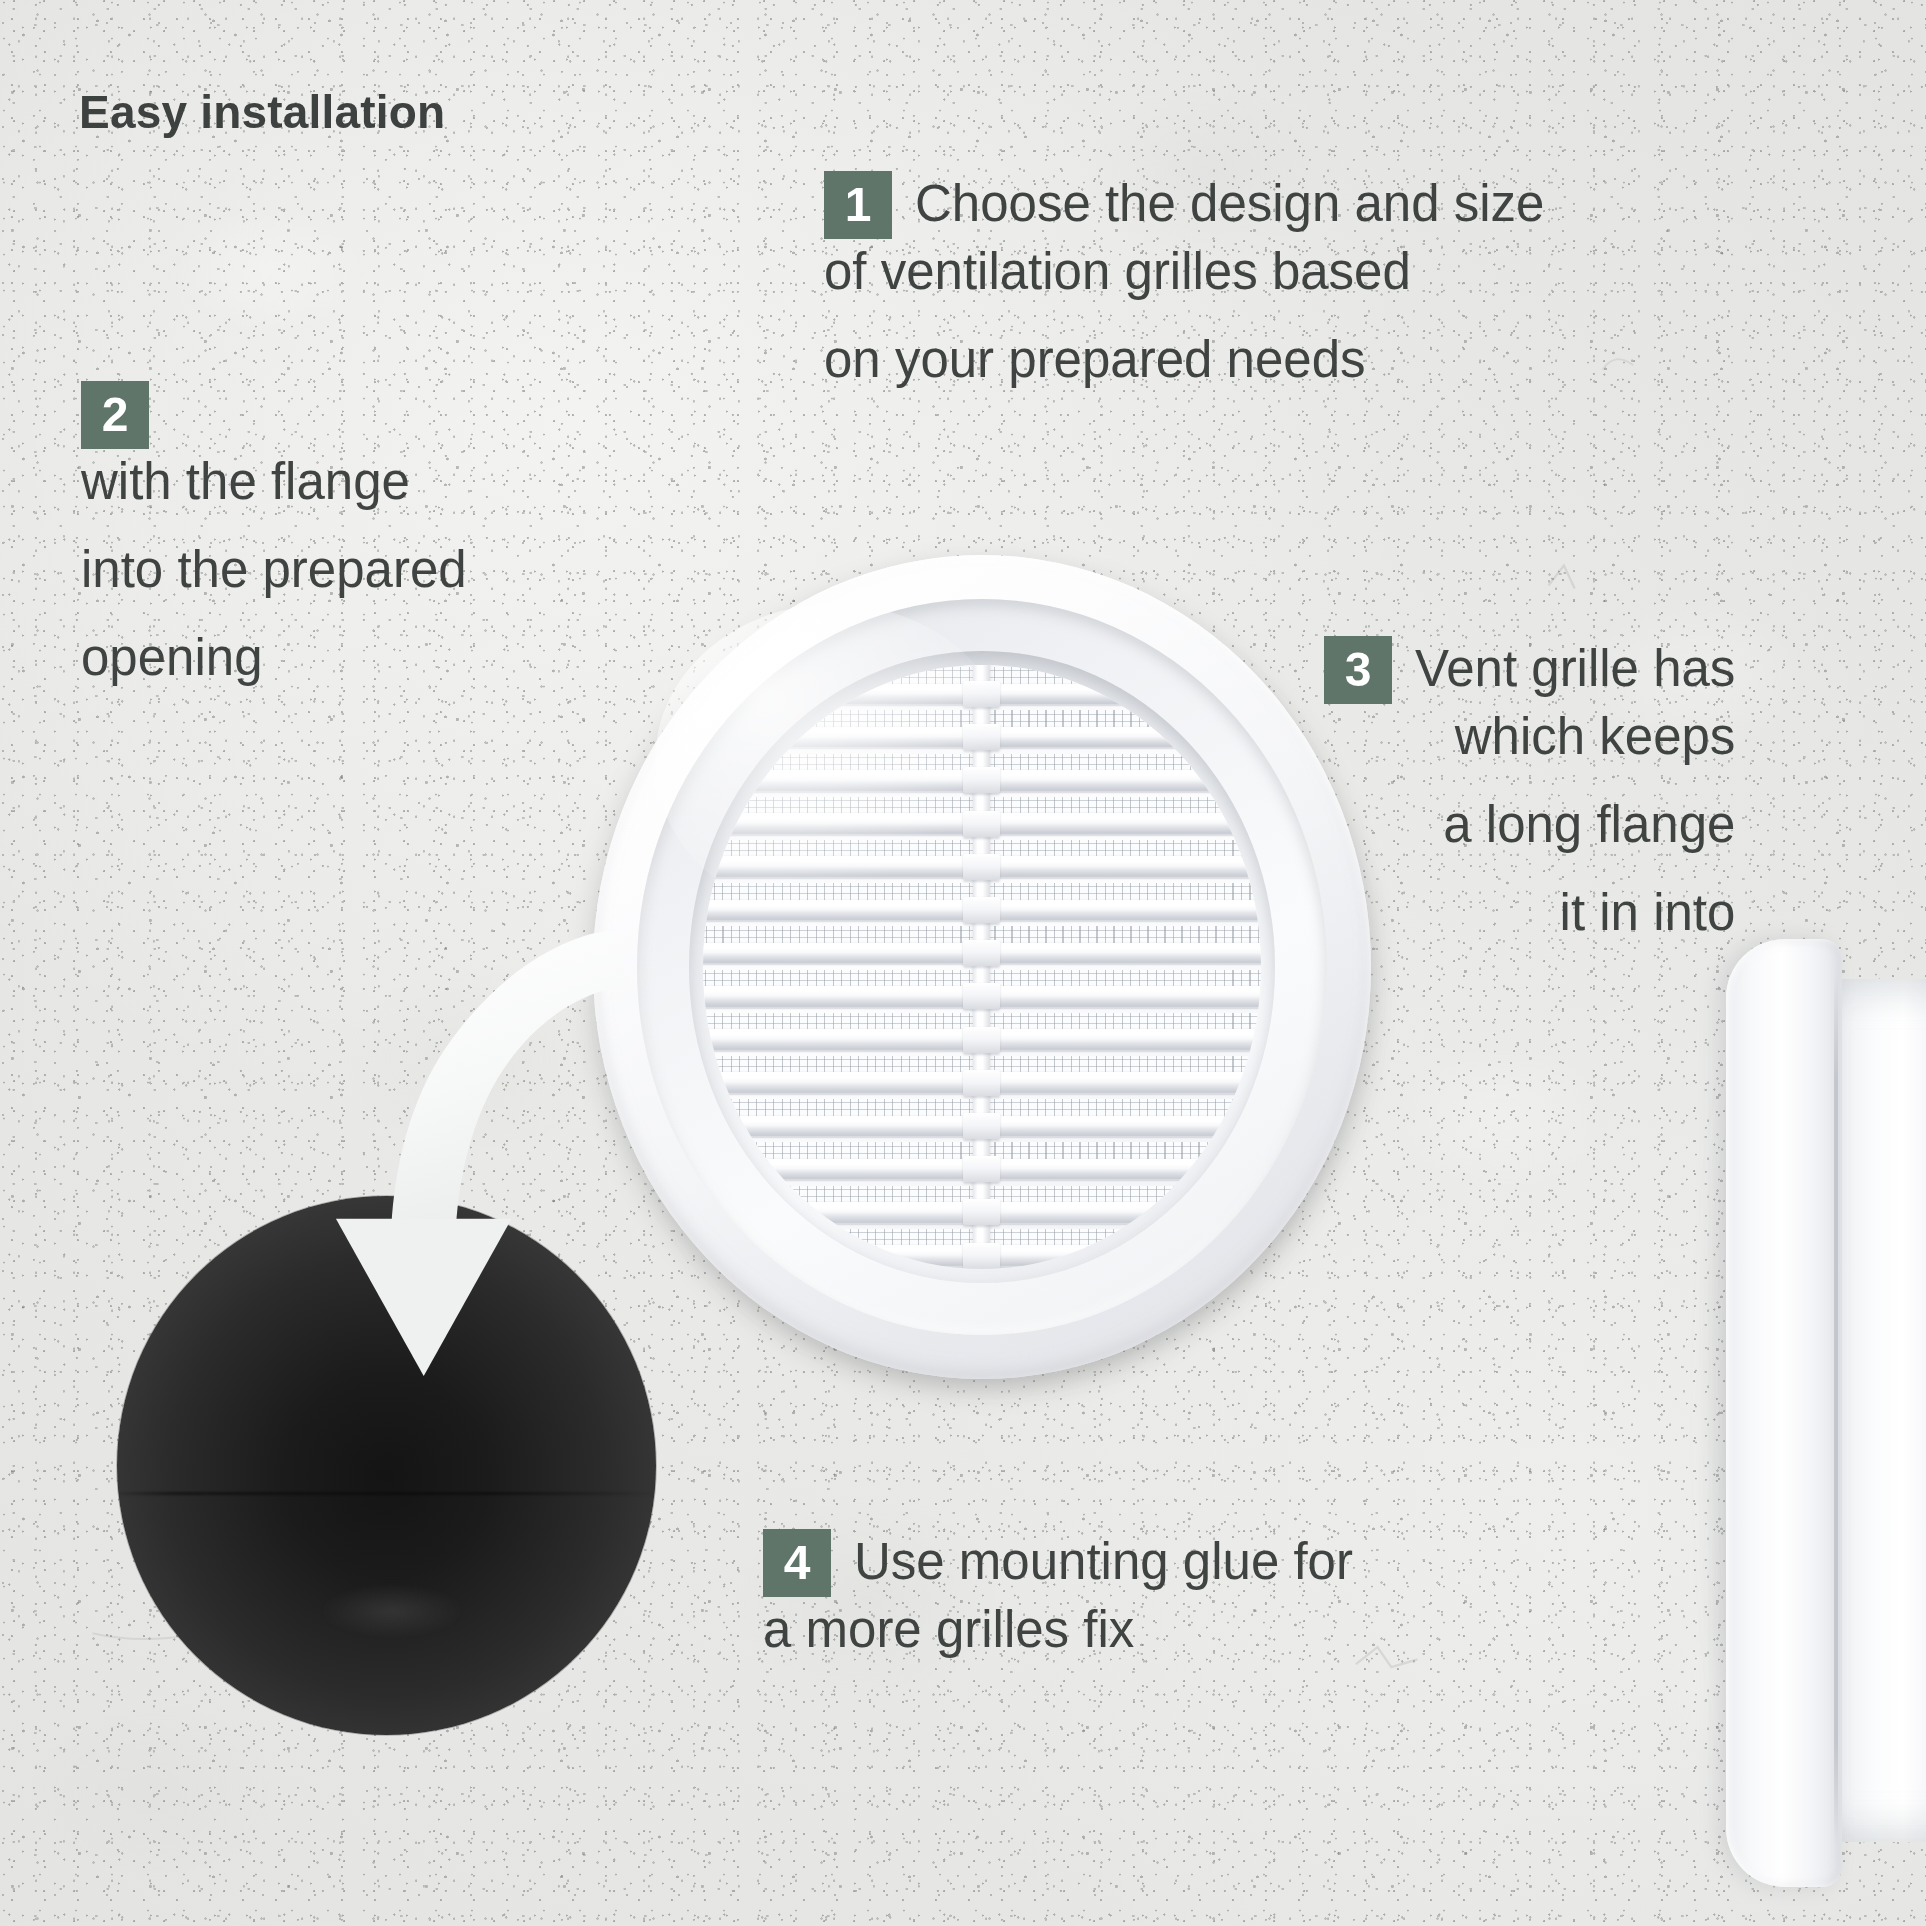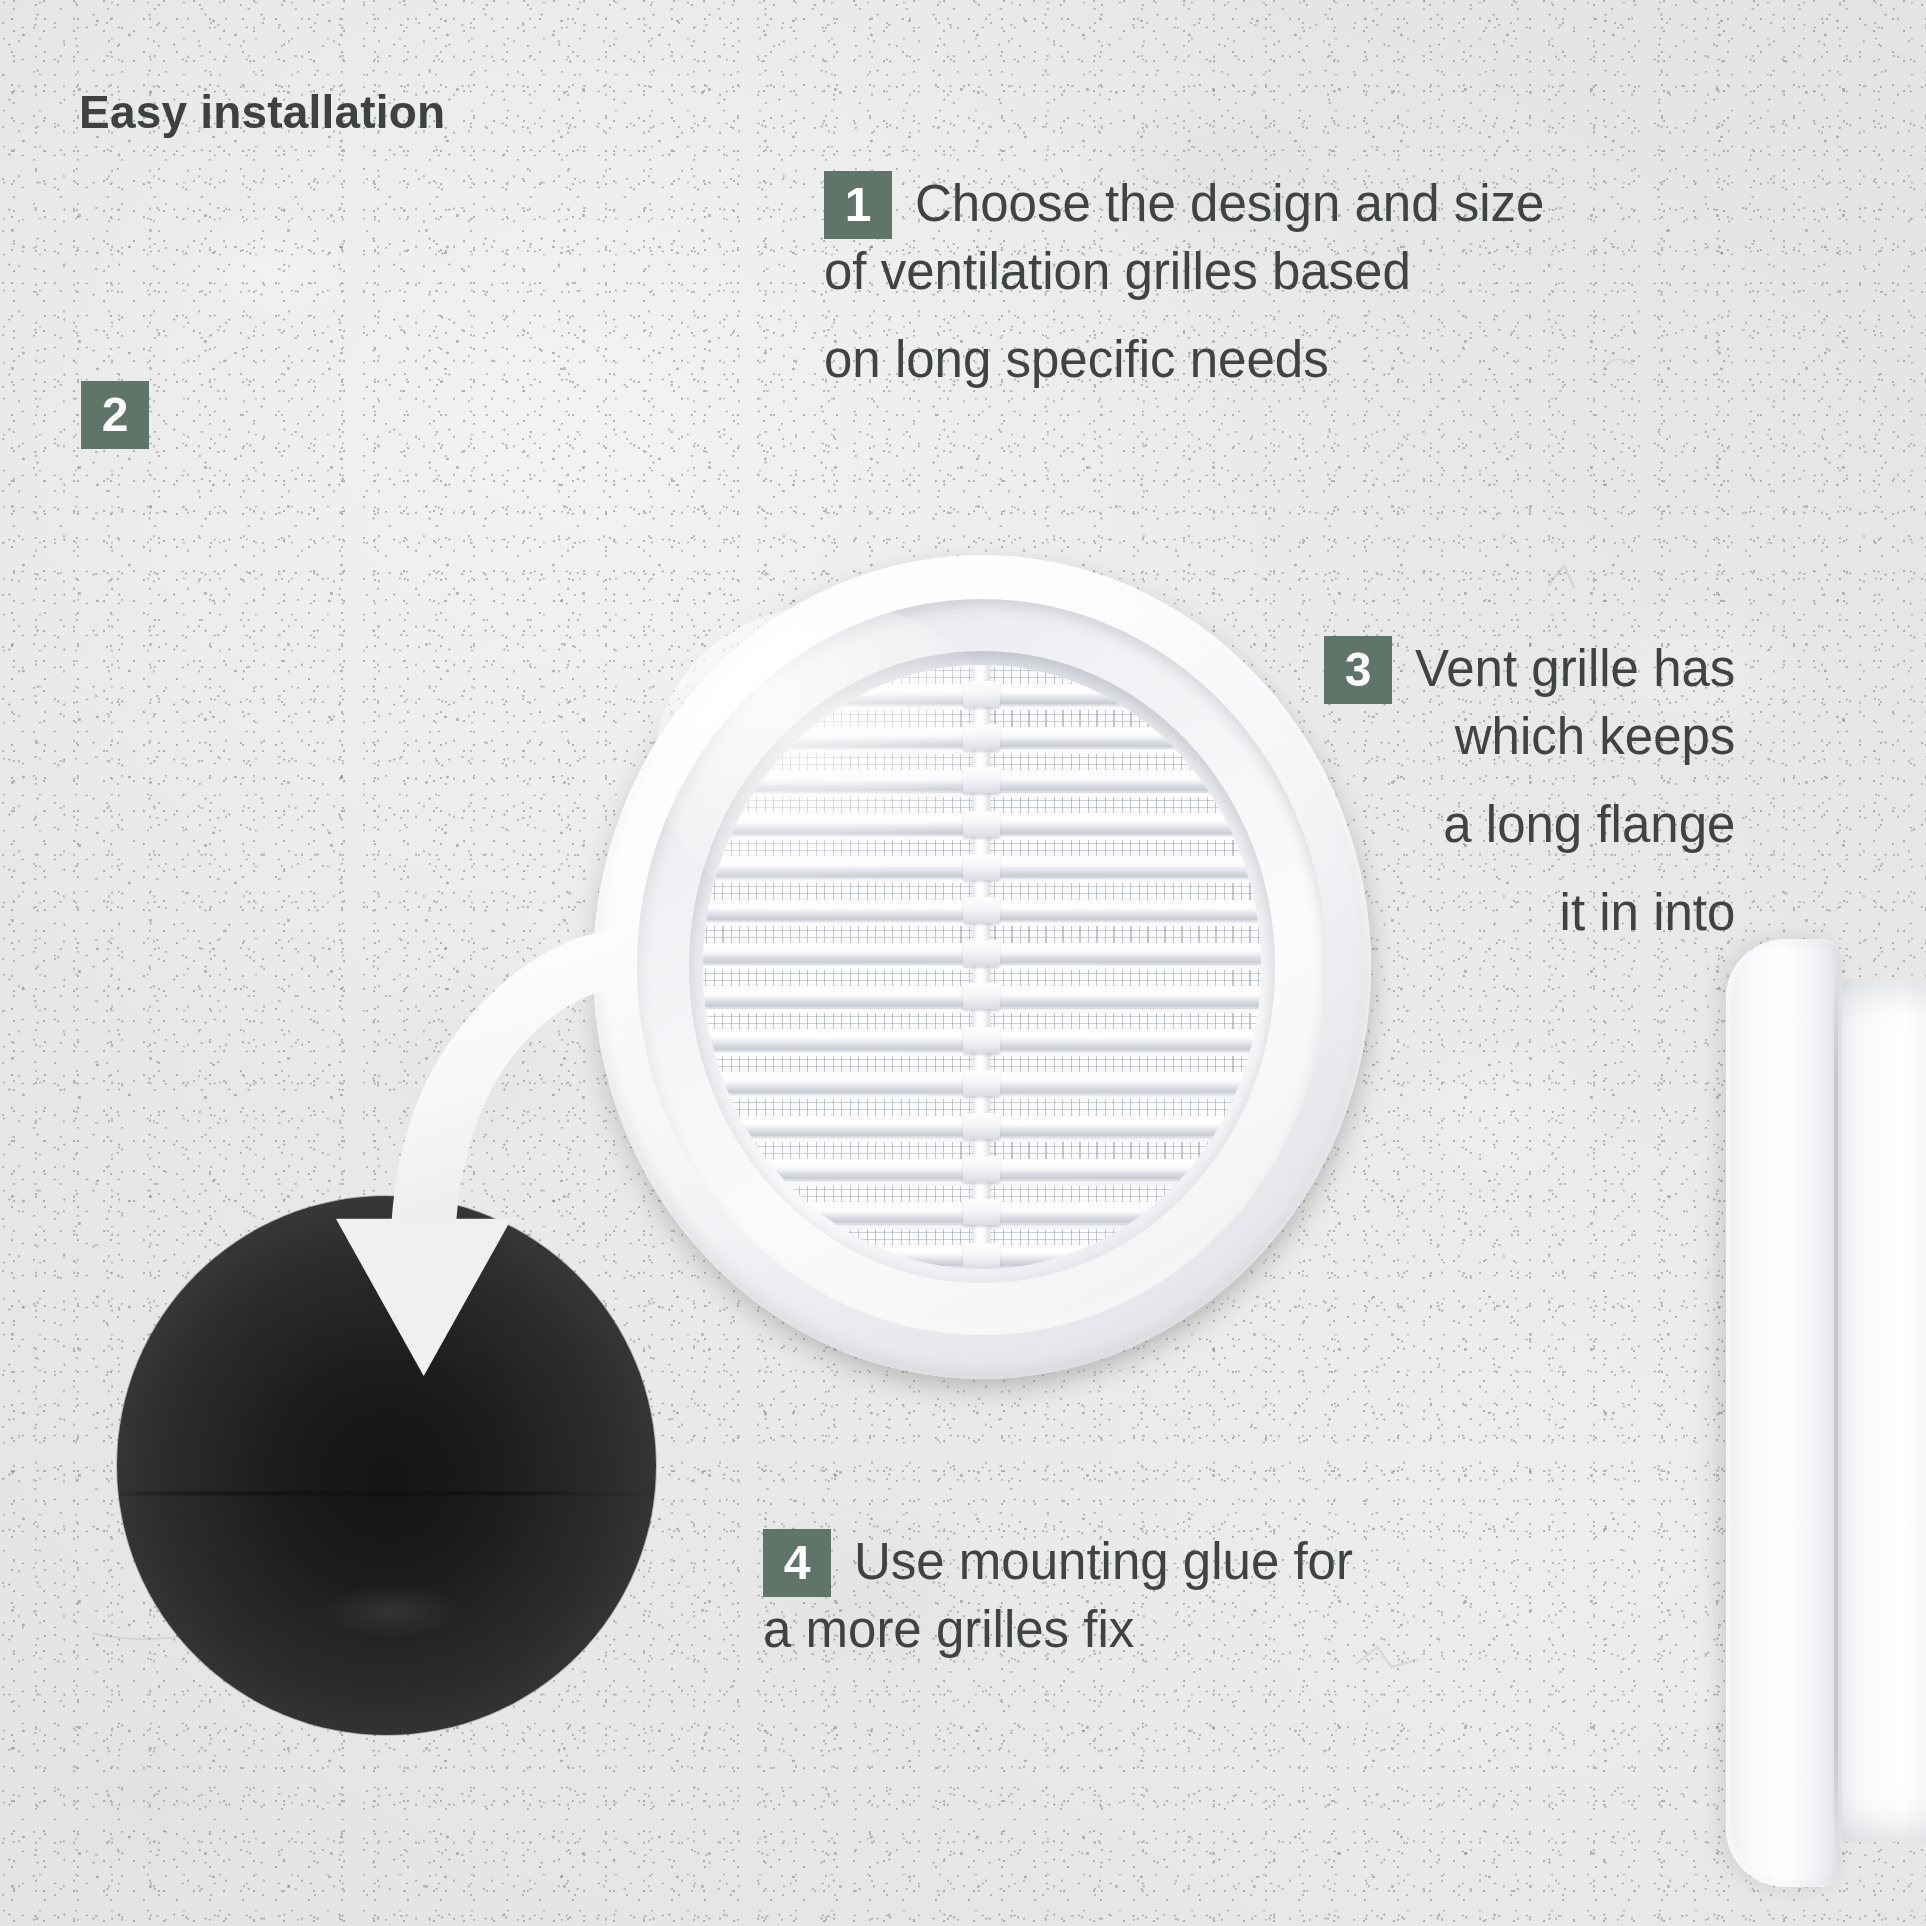--- a/index.html
+++ b/index.html
@@ -319,27 +319,32 @@
     <div class="flange-seam"></div>
   </div>
 
   <div class="callout" id="co1">
     <div class="row1">
       <span class="badge">1</span>
       <span class="line">Choose the design and size</span>
     </div>
     <div class="rest">
       <span class="line">of ventilation grilles based</span>
-      <span class="line">on long specific needs</span>
+      <span class="line">on your prepared needs</span>
     </div>
   </div>
 
   <div class="callout" id="co2">
     <div class="row1">
       <span class="badge">2</span>
+    </div>
+    <div class="rest">
+      <span class="line">with the flange</span>
+      <span class="line">into the prepared</span>
+      <span class="line">opening</span>
     </div>
   </div>
 
   <div class="callout" id="co3">
     <div class="row1 right">
       <span class="badge">3</span>
       <span class="line">Vent grille has</span>
     </div>
     <div class="rest">
       <span class="line">which keeps</span>

